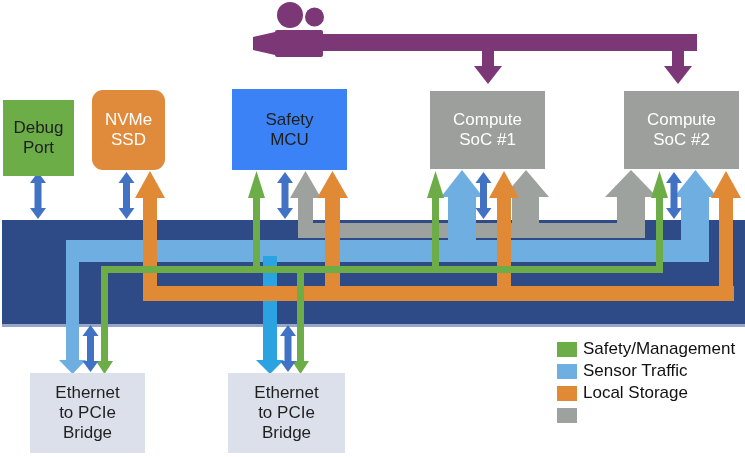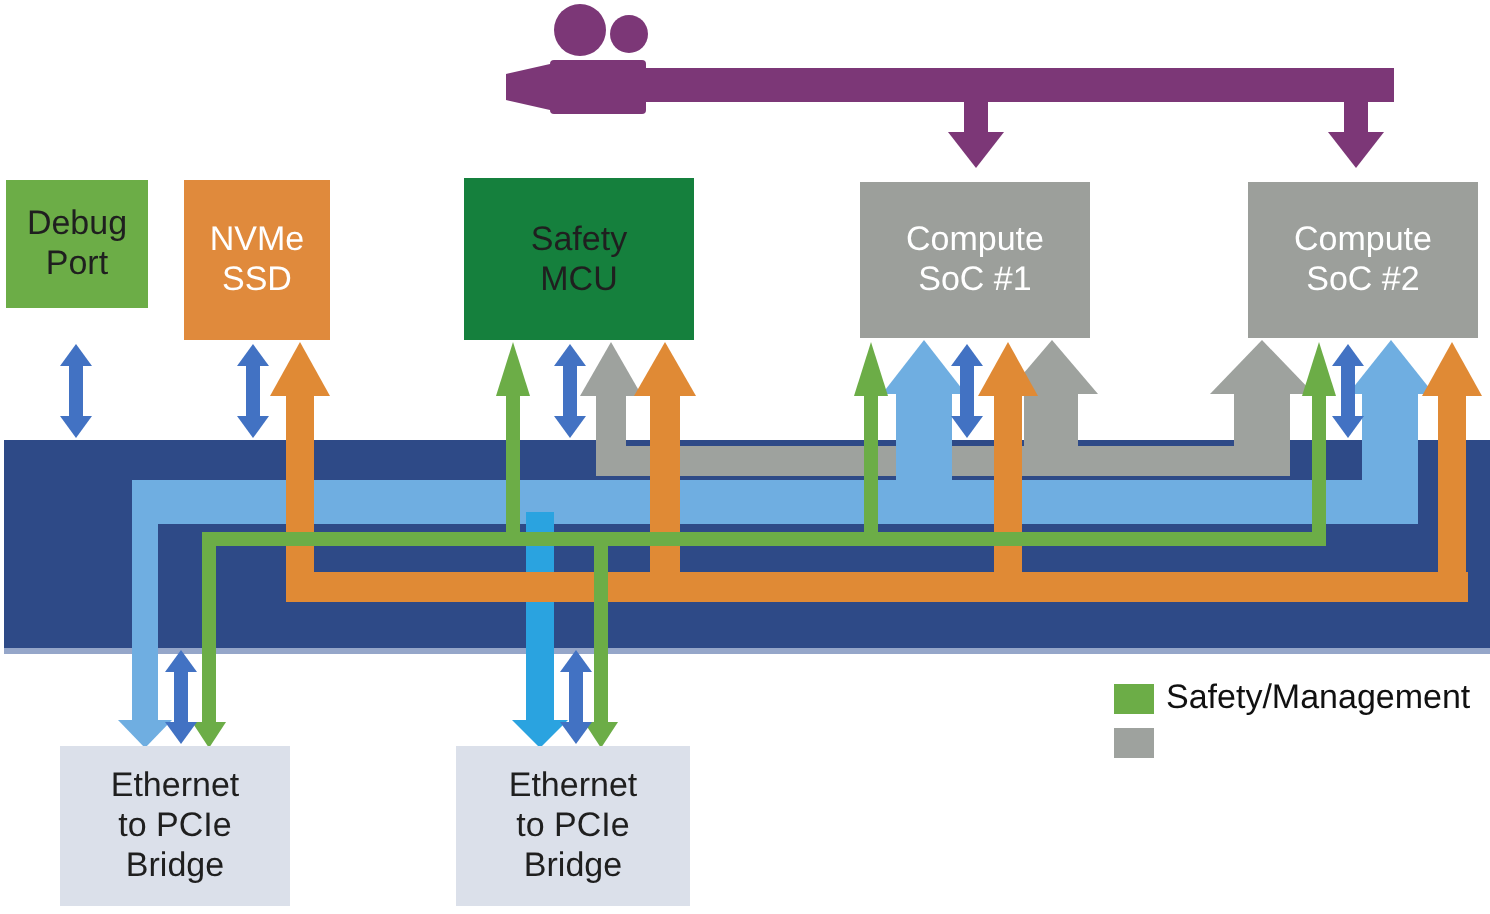--- a/index.html
+++ b/index.html
@@ -7,22 +7,22 @@
     position:relative;width:745px;height:457px;background:#ffffff;overflow:hidden;
     font-family:"Liberation Sans", sans-serif;
   }
   #wires{position:absolute;left:0;top:0;width:745px;height:457px;}
   .box{
     position:absolute;display:flex;align-items:center;justify-content:center;
     text-align:center;white-space:pre-line;font-size:17px;line-height:20px;
   }
   .box.dark-text{color:#1f1f1f;}
   .box.light-text{color:#ffffff;}
-  #debug-port {left:3px;  top:90px; width:71px; height:64px;}
-  #nvme-ssd   {left:92px; top:90px; width:73px; height:80px;}
+  #debug-port {left:3px;  top:100px; width:71px; height:76px;}
+  #nvme-ssd   {left:92px; top:90px; width:73px; height:80px;border-radius:11px;}
   #safety-mcu {left:232px;top:89px; width:115px;height:81px;}
   #soc1       {left:430px;top:91px; width:115px;height:78px;}
   #soc2       {left:624px;top:91px; width:115px;height:78px;}
   #bridge1    {left:30px; top:373px;width:115px;height:80px;}
   #bridge2    {left:228px;top:373px;width:117px;height:80px;}
   #legend{position:absolute;left:557px;top:338px;text-align:center;}
   .legend-row{display:flex;align-items:center;height:22px;}
   .legend-swatch{width:20px;height:15px;margin-right:6px;flex:0 0 auto;}
   .legend-label{font-size:17px;color:#111111;line-height:22px;white-space:nowrap;}
 </style>
@@ -145,21 +145,21 @@
       </g>
     </g>
   </svg>
 
   <div class="box dark-text" id="debug-port" style="background: rgb(108, 173, 71);"><span>Debug
 Port</span></div>
 
   <div class="box light-text" id="nvme-ssd" style="background: rgb(224, 138, 60);"><span>NVMe
 SSD</span></div>
 
-  <div class="box dark-text" id="safety-mcu" style="background: #15803d; align-items: center;"><span>Safety
+  <div class="box dark-text" id="safety-mcu" style="background: #3b82f6; align-items: center;"><span>Safety
 MCU</span></div>
 
   <div class="box light-text" id="soc1" style="background: rgb(156, 159, 155);"><span>Compute
 SoC #1</span></div>
 
   <div class="box light-text" id="soc2" style="background: rgb(156, 159, 155);"><span>Compute
 SoC #2</span></div>
 
   <div class="box dark-text" id="bridge1" style="background: rgb(219, 224, 234);"><span>Ethernet
 to PCIe
@@ -168,17 +168,25 @@
   <div class="box dark-text" id="bridge2" style="background: rgb(219, 224, 234);"><span>Ethernet
 to PCIe
 Bridge</span></div>
 
   <div id="legend">
     <div class="legend-row">
       <div class="legend-swatch" style="background: rgb(108, 173, 71);"></div>
       <div class="legend-label">Safety/Management</div>
     </div>
     <div class="legend-row">
+      <div class="legend-swatch" style="background: rgb(111, 174, 225);"></div>
+      <div class="legend-label">Sensor Traffic</div>
+    </div>
+    <div class="legend-row">
+      <div class="legend-swatch" style="background: rgb(224, 138, 53);"></div>
+      <div class="legend-label">Local Storage</div>
+    </div>
+    <div class="legend-row">
       <div class="legend-swatch" style="background: rgb(158, 162, 158);"></div>
     </div>
   </div>
 
 </div>
 
 </body></html>

